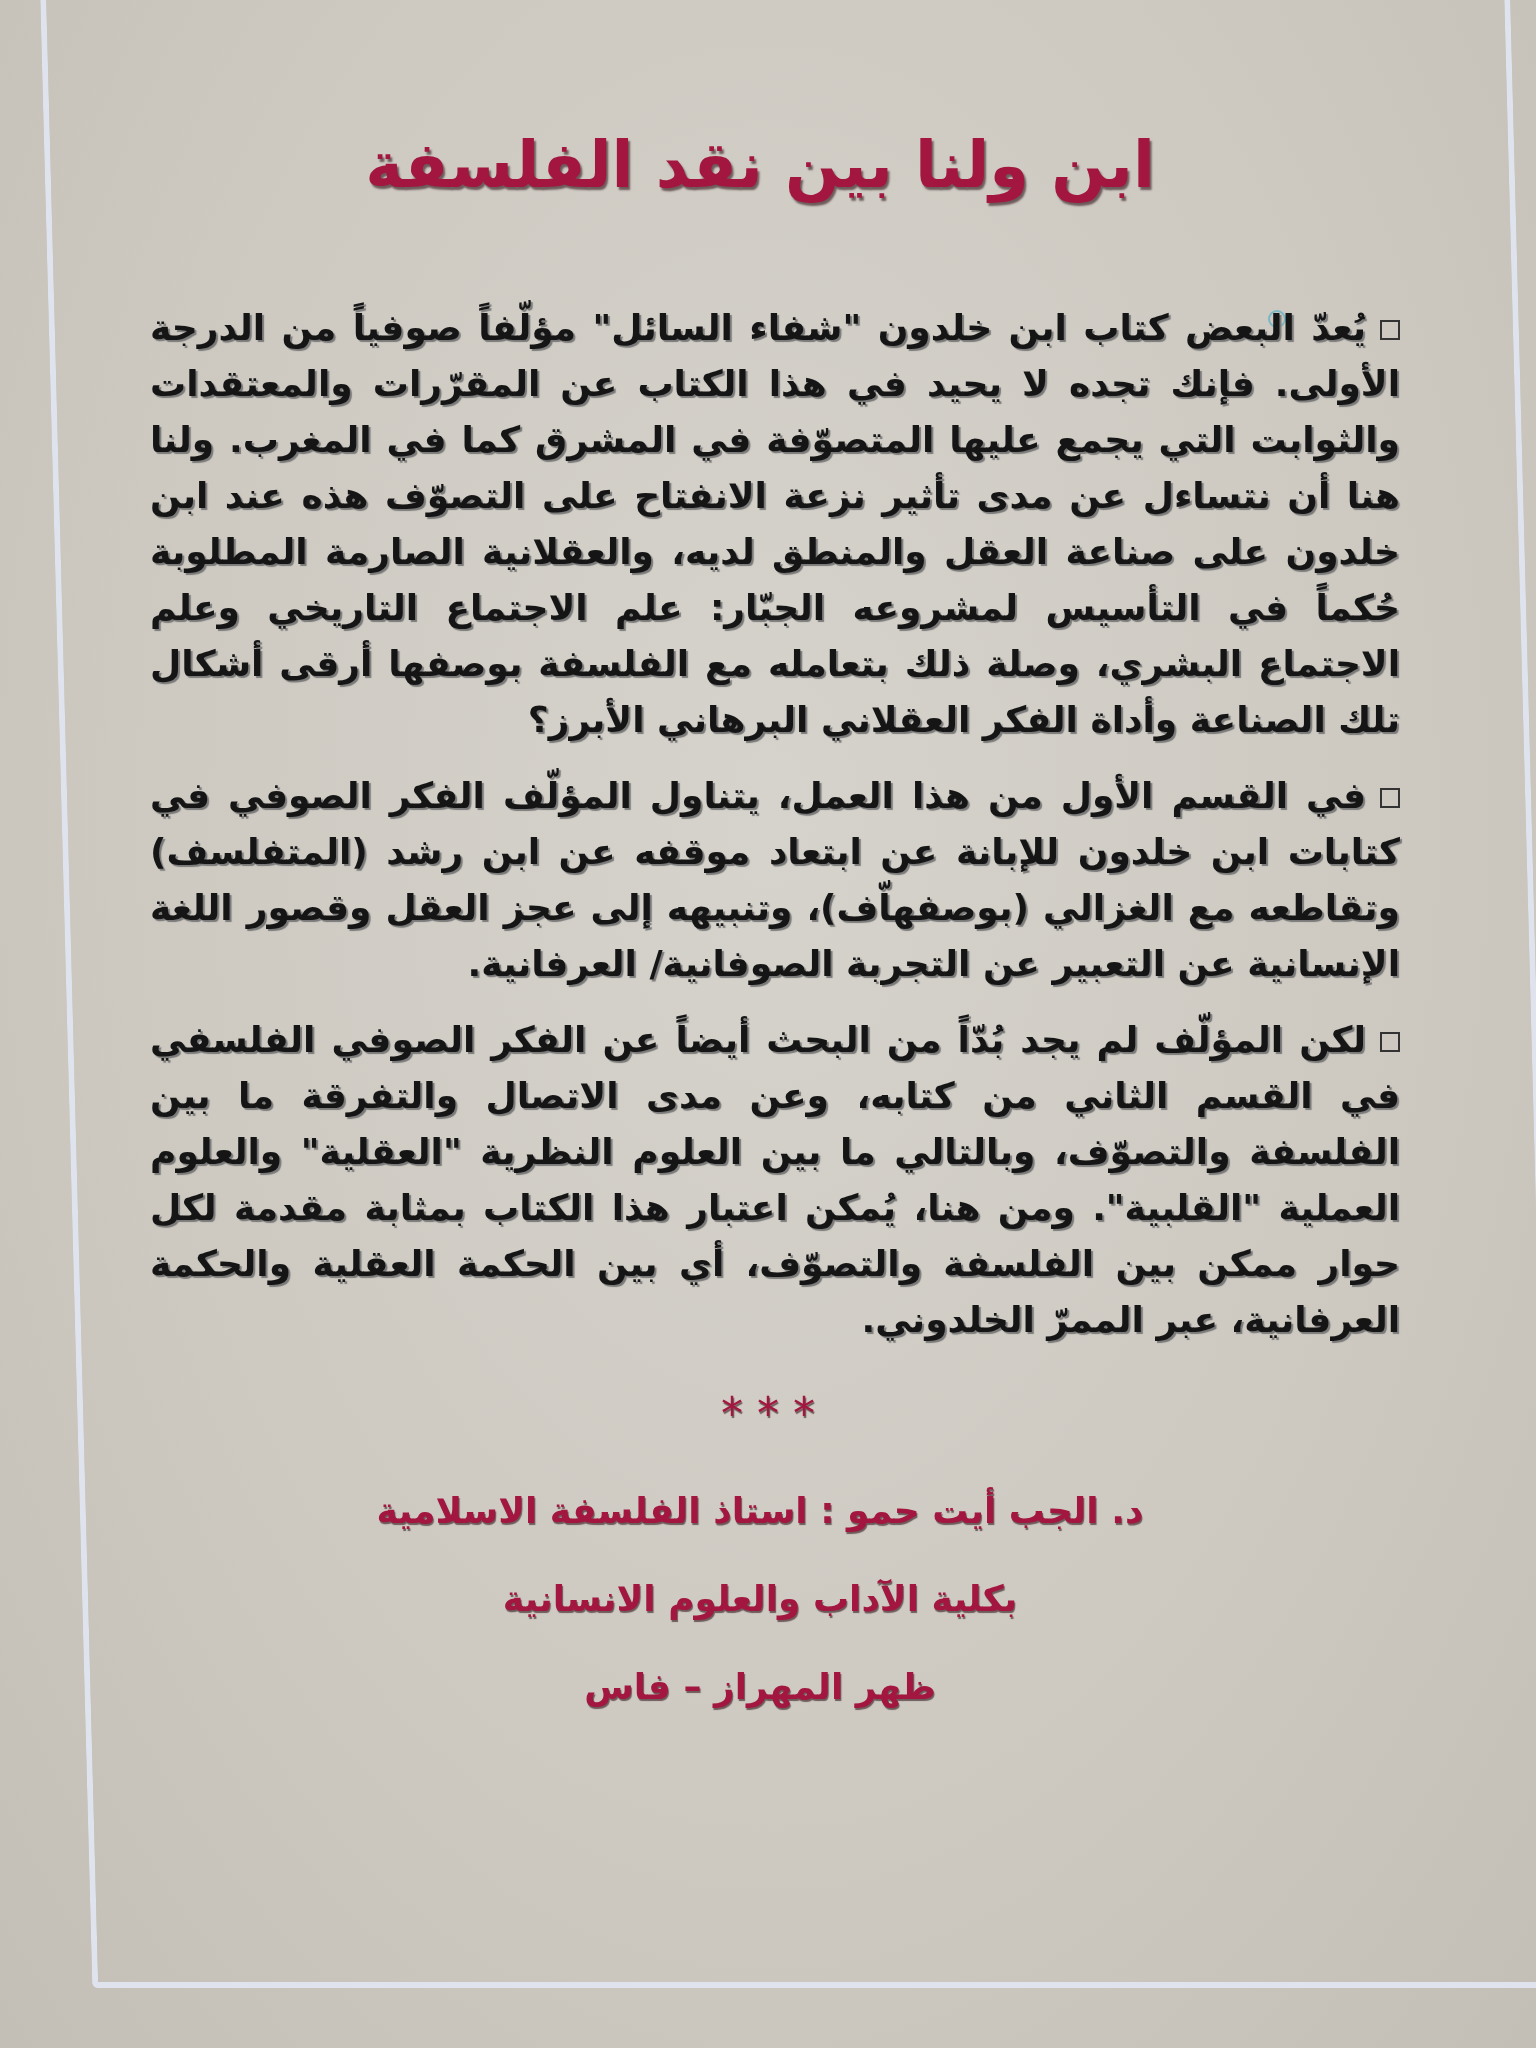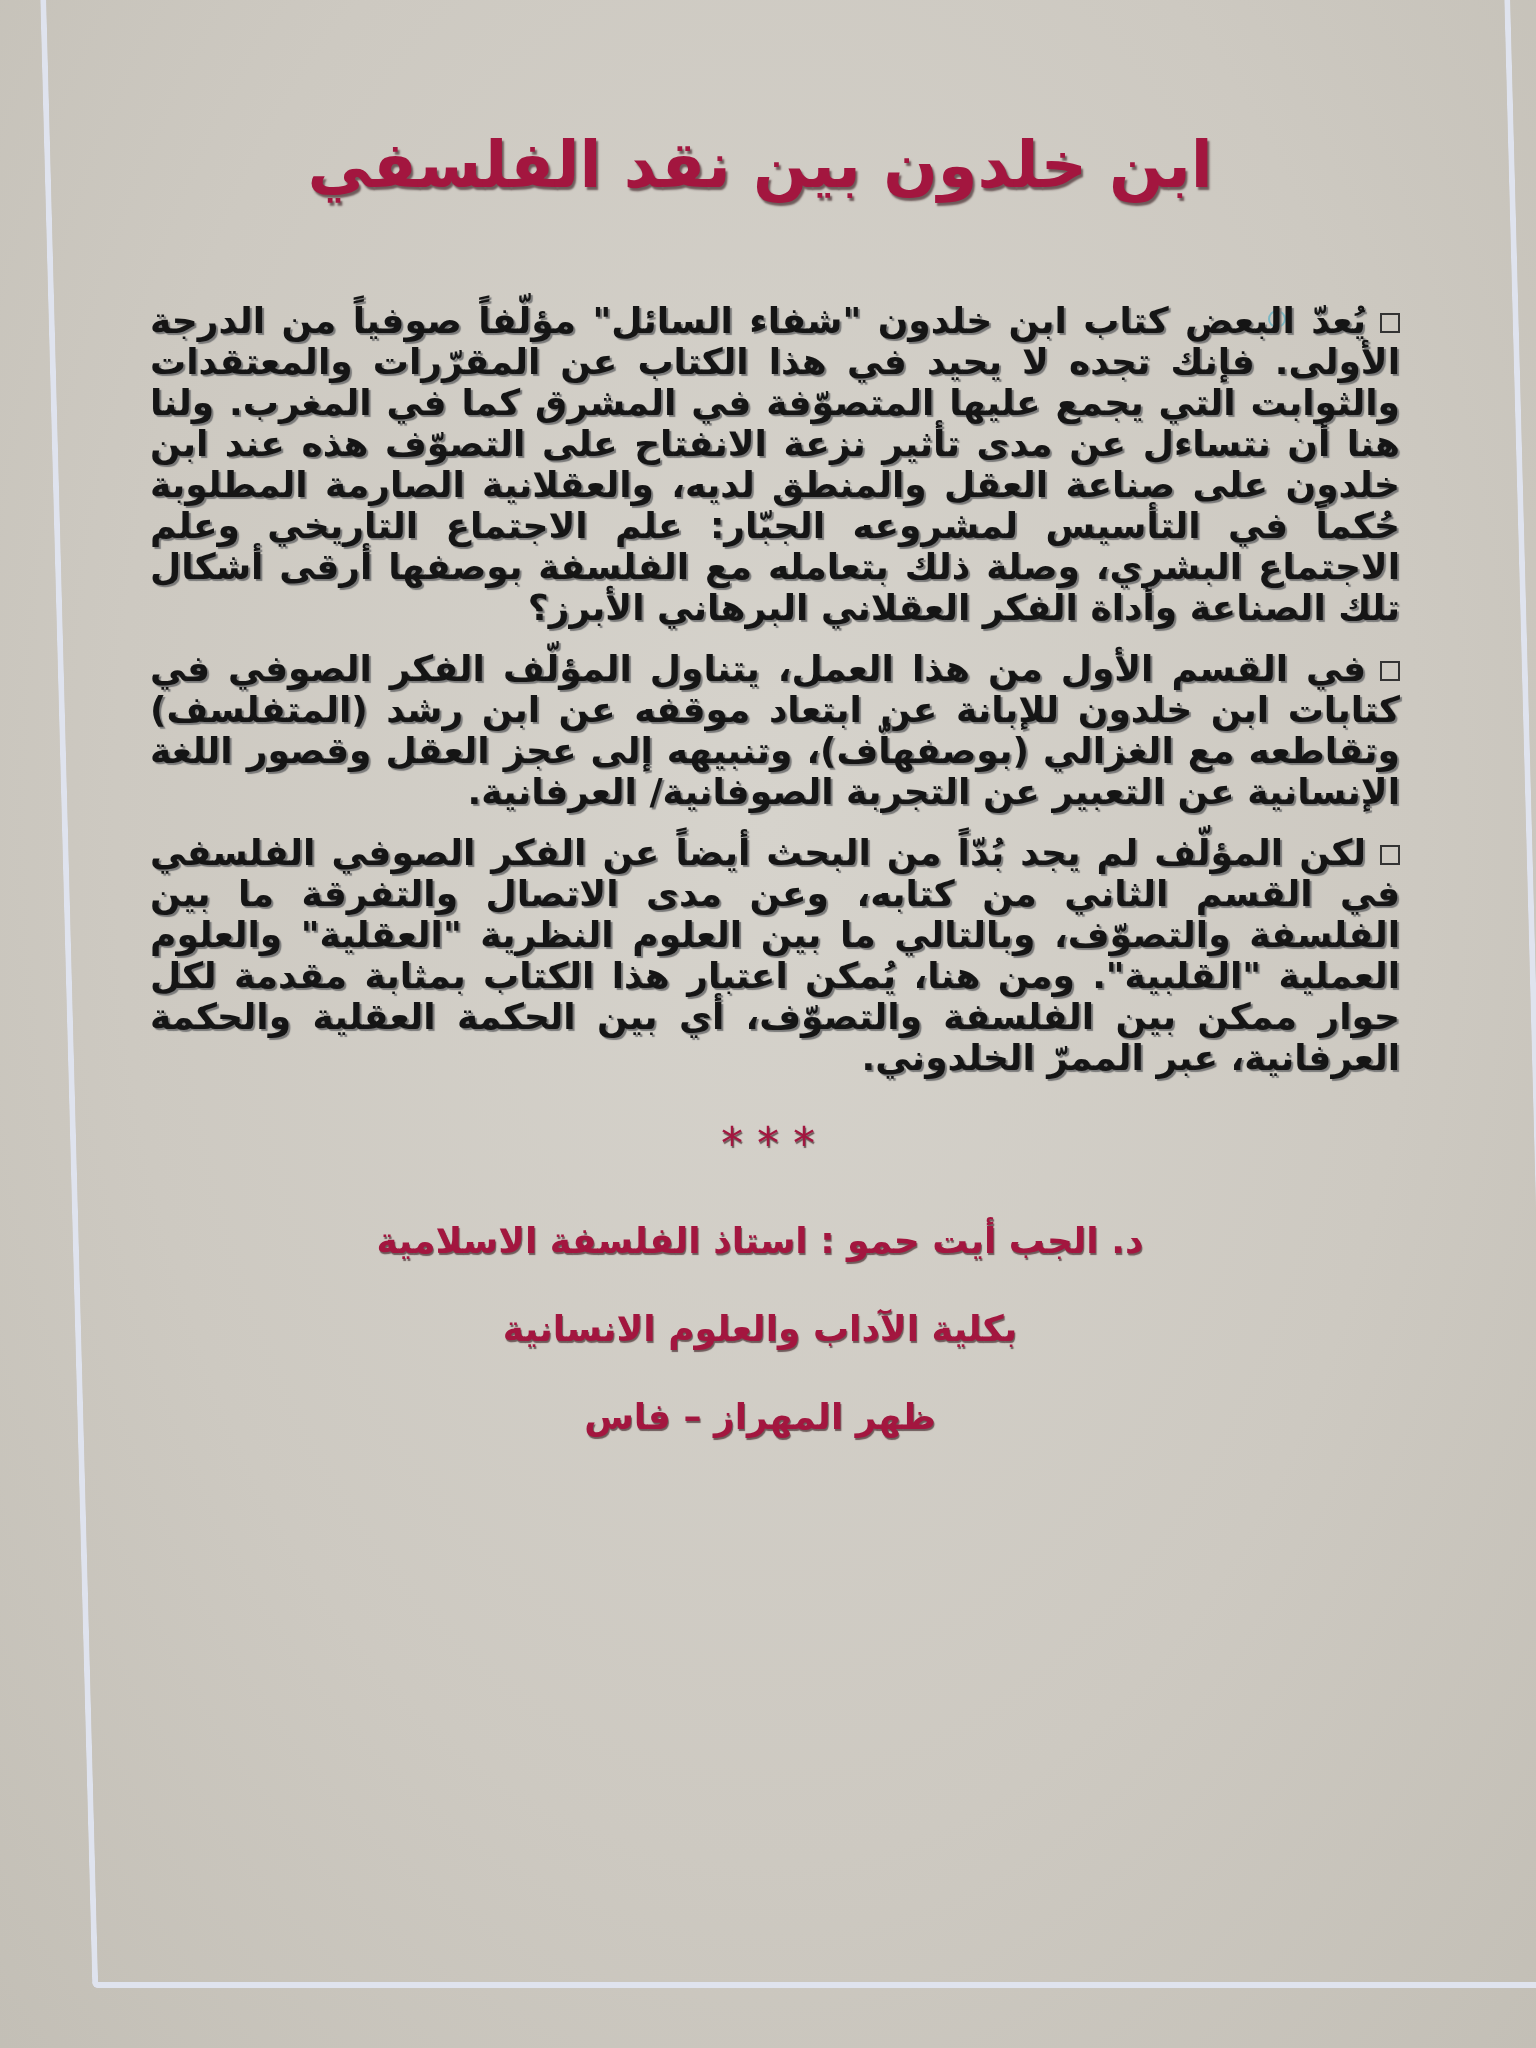--- a/index.html
+++ b/index.html
@@ -50,21 +50,21 @@
       text-shadow: 2px 3px 2px #6d5a5a;
       margin: 0 0 70px 0;
       padding-right: 30px;
     }
     .title-line { display: block; }
     .para {
       color: #151515;
       font-family: "DejaVu Sans", sans-serif;
       font-weight: bold;
       font-size: 36px;
-      line-height: 41px;
+      line-height: 56px;
       text-align: justify;
       text-align-last: right;
       text-shadow: 2px 2px 1px #7a7a7a;
       margin: 0 0 20px 0;
     }
     .bullet-box {
       display: inline-block;
       width: 20px;
       height: 20px;
       border: 2px solid #333;
@@ -105,21 +105,21 @@
 </head>
 <body>
 
 <div class="paper-texture"></div>
 <div class="frame"></div>
 <div class="dot-mark"></div>
 
 <div class="content">
 
   <h1 class="title">
-    <span class="title-line">ابن خلدون بين نقد الفلسفي</span>
+    <span class="title-line">ابن ولنا بين نقد الفلسفة</span>
   </h1>
 
   <p class="para">
     <span class="bullet-box"></span><span>يُعدّ البعض كتاب ابن خلدون "شفاء السائل" مؤلّفاً صوفياً من الدرجة الأولى. فإنك تجده لا يحيد في هذا الكتاب عن المقرّرات والمعتقدات والثوابت التي يجمع عليها المتصوّفة في المشرق كما في المغرب. ولنا هنا أن نتساءل عن مدى تأثير نزعة الانفتاح على التصوّف هذه عند ابن خلدون على صناعة العقل والمنطق لديه، والعقلانية الصارمة المطلوبة حُكماً في التأسيس لمشروعه الجبّار: علم الاجتماع التاريخي وعلم الاجتماع البشري، وصلة ذلك بتعامله مع الفلسفة بوصفها أرقى أشكال تلك الصناعة وأداة الفكر العقلاني البرهاني الأبرز؟</span>
   </p>
 
   <p class="para">
     <span class="bullet-box"></span><span>في القسم الأول من هذا العمل، يتناول المؤلّف الفكر الصوفي في كتابات ابن خلدون للإبانة عن ابتعاد موقفه عن ابن رشد (المتفلسف) وتقاطعه مع الغزالي (بوصفهاّف)، وتنبيهه إلى عجز العقل وقصور اللغة الإنسانية عن التعبير عن التجربة الصوفانية/ العرفانية.</span>
   </p>
 

